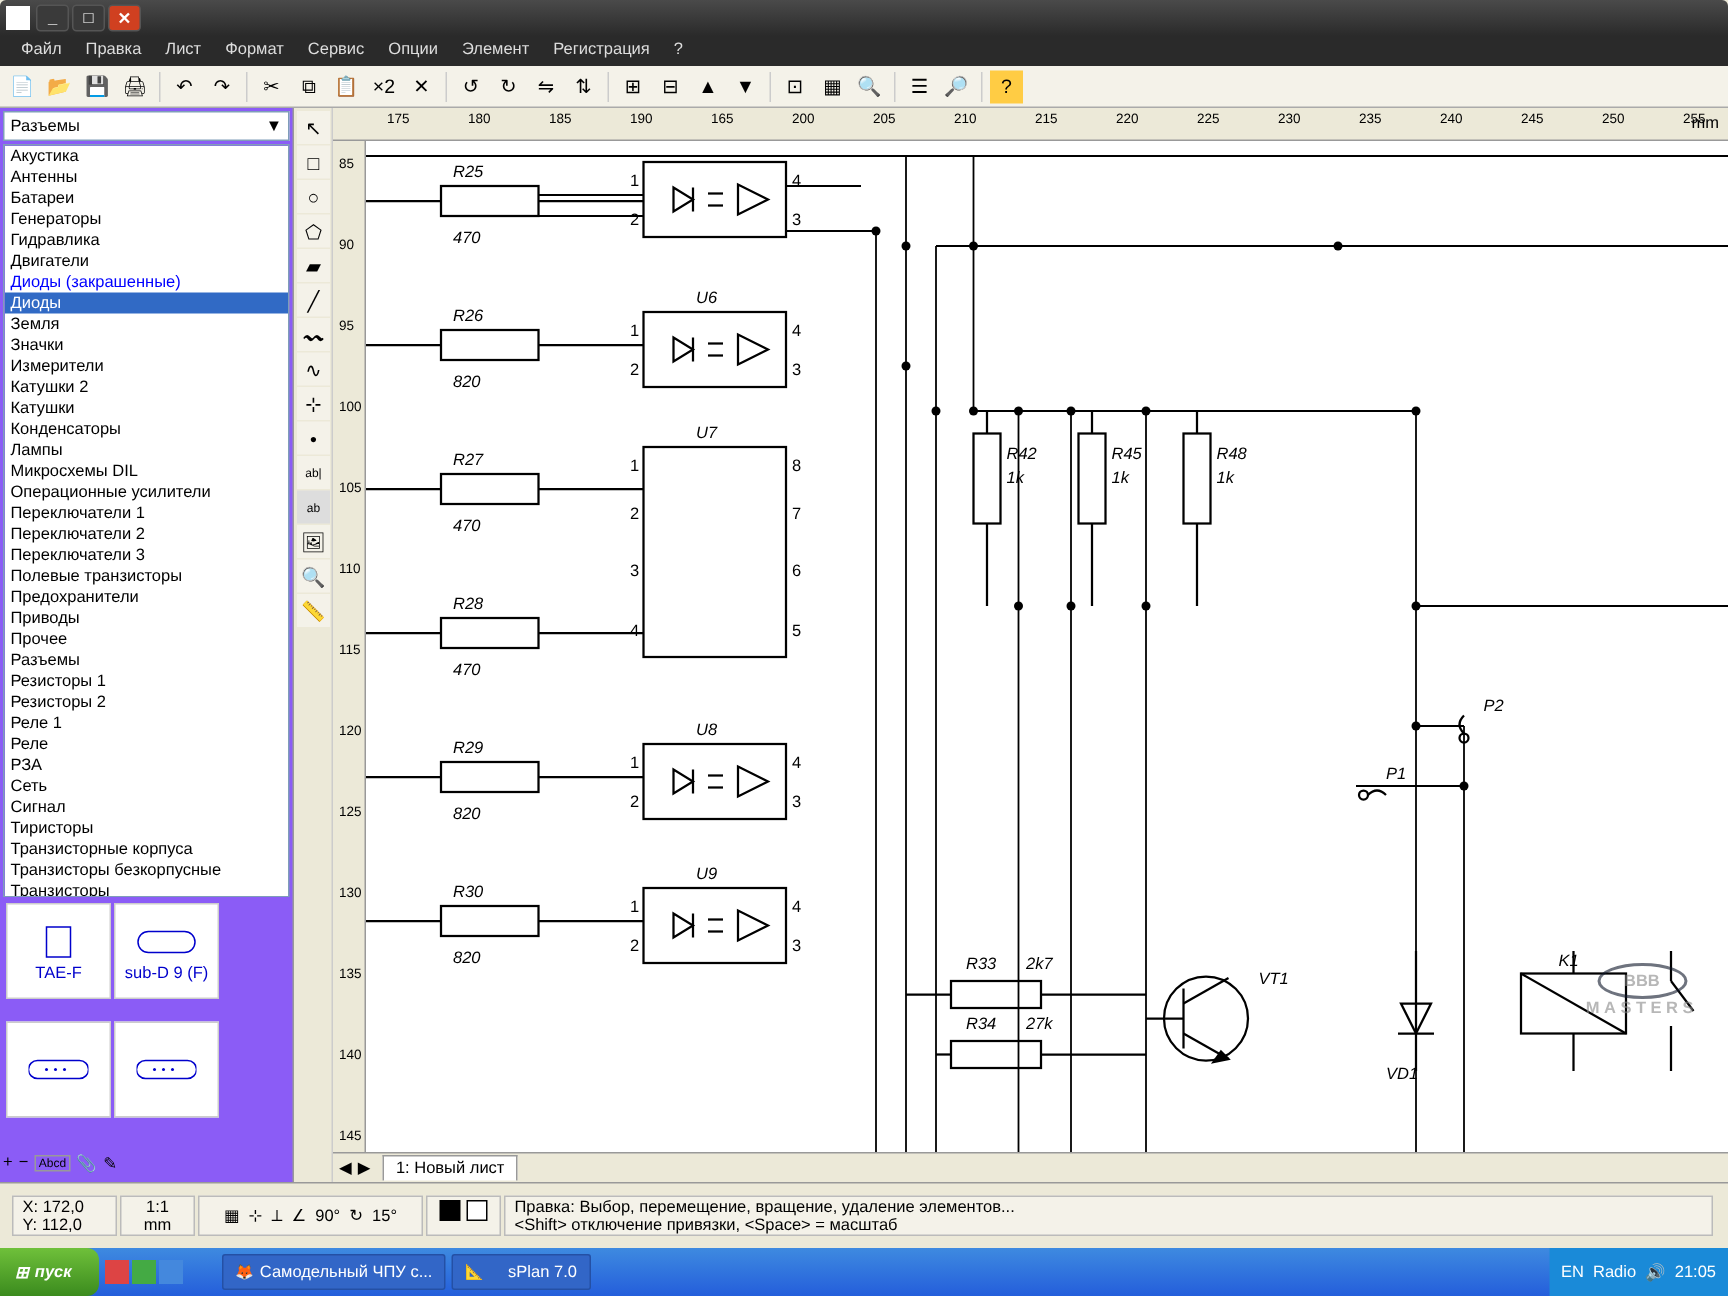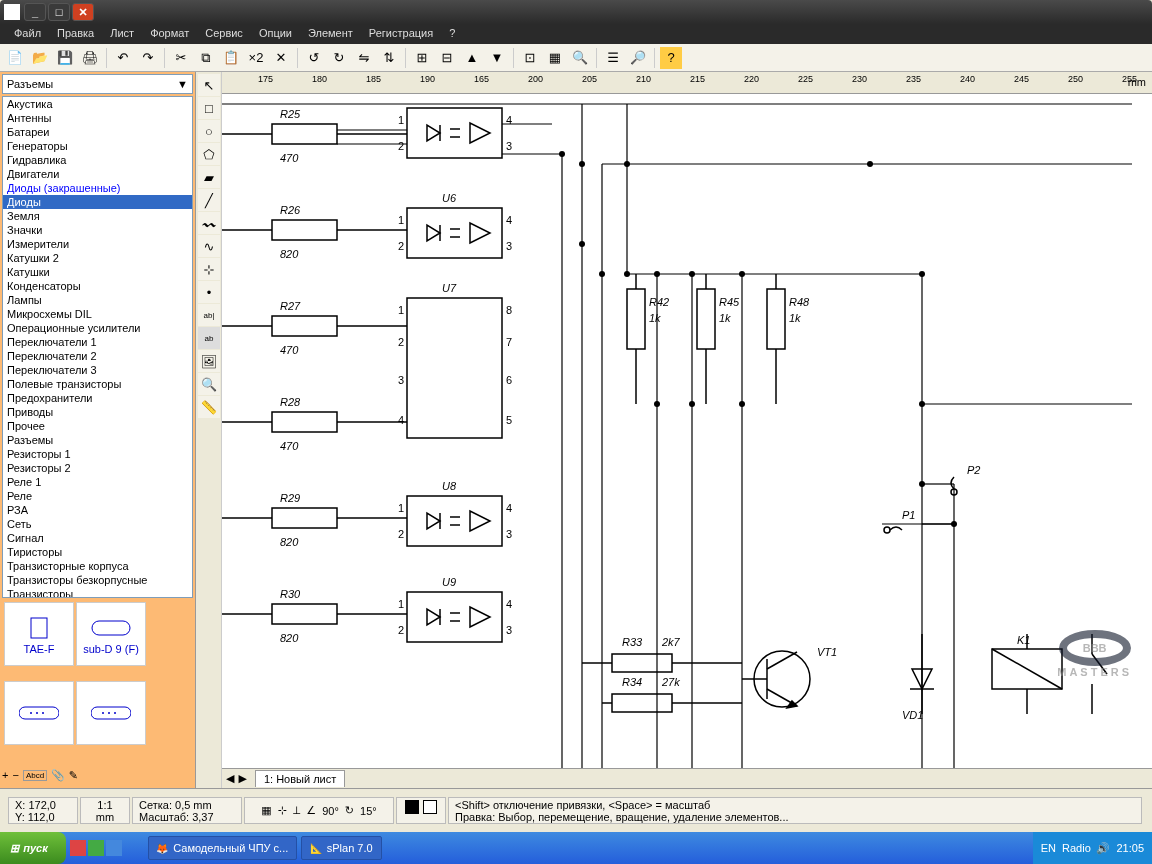--- a/index.html
+++ b/index.html
@@ -10,21 +10,21 @@
 .win-btns { display: flex; gap: 2px; }
 .win-btn { width: 22px; height: 18px; background: #3a3a3a; border: 1px solid #555; border-radius: 3px; display: flex; align-items: center; justify-content: center; color: #fff; font-weight: bold; }
 .close-btn { background: #d04020; }
 .app { position: absolute; top: 0; left: 0; width: 1152px; height: 832px; background: #ece9d8; display: flex; flex-direction: column; }
 .menubar { height: 20px; background: #2a2a2a; display: flex; padding: 0 6px; }
 .menubar span { color: #ddd; padding: 3px 8px; }
 .toolbar1 { height: 28px; background: #f4f2e9; border-bottom: 1px solid #aaa; display: flex; align-items: center; padding: 2px 4px; gap: 3px; }
 .tb-btn { width: 22px; height: 22px; background: #f4f2e9; border: 1px solid transparent; display: flex; align-items: center; justify-content: center; font-size: 13px; }
 .tb-sep { width: 1px; height: 20px; background: #ccc; margin: 0 2px; }
 .main { flex: 1; display: flex; overflow: hidden; }
-.sidebar { width: 196px; background: #fdba74; border-right: 1px solid #999; display: flex; flex-direction: column; }
+.sidebar { width: 196px; background: #8b5cf6; border-right: 1px solid #999; display: flex; flex-direction: column; }
 .combo { height: 20px; margin: 2px; border: 1px solid #7f9db9; background: #fff; padding: 2px 4px; display: flex; align-items: center; justify-content: space-between; }
 .listbox { flex: 1; background: #fff; border: 1px solid #7f9db9; margin: 0 2px; overflow-y: auto; }
 .listitem { padding: 1px 4px; font-size: 11px; cursor: default; }
 .listitem.blue { color: #0000ff; }
 .listitem.sel { background: #316ac5; color: #fff; }
 .preview { height: 160px; margin: 2px; display: flex; flex-wrap: wrap; gap: 2px; padding: 2px; }
 .prev-cell { width: 70px; height: 64px; border: 1px solid #ccc; background: #fff; display: flex; flex-direction: column; align-items: center; justify-content: center; font-size: 9px; color: #0000cc; }
 .sb-tools { height: 22px; margin: 2px; display: flex; gap: 4px; align-items: center; }
 .canvas-area { flex: 1; display: flex; }
 .tool-col { width: 26px; background: #ece9d8; border-right: 1px solid #ccc; padding: 2px; }
@@ -40,21 +40,21 @@
 .canvas svg { position: absolute; top: 0; left: 0; }
 .tabs-bar { height: 20px; background: #ece9d8; border-top: 1px solid #999; display: flex; align-items: center; padding: 0 4px; font-size: 10px; }
 .tab { padding: 2px 8px; background: #fff; border: 1px solid #999; border-bottom: none; }
 .statusbar { height: 44px; background: #ece9d8; border-top: 1px solid #999; display: flex; padding: 8px; font-size: 10px; }
 .status-cell { border: 1px solid #bbb; padding: 2px 6px; margin-right: 2px; background: #f4f2e9; display: flex; flex-direction: column; justify-content: center; }
 .taskbar { position: absolute; bottom: 0; left: 0; width: 1152px; height: 32px; background: linear-gradient(#3e8ae0,#245edb); display: flex; align-items: center; }
 .start { height: 32px; background: linear-gradient(#6fc03a,#3b8b1e); color: #fff; font-weight: bold; font-style: italic; padding: 0 18px 0 10px; display: flex; align-items: center; border-radius: 0 8px 8px 0; font-size: 14px; }
 .task-item { height: 24px; margin: 0 2px; padding: 0 8px; background: #3266c7; color: #fff; border: 1px solid #2450a5; border-radius: 2px; display: flex; align-items: center; font-size: 10px; }
 .tray { margin-left: auto; height: 32px; background: #1a8ad8; padding: 0 8px; display: flex; align-items: center; color: #fff; gap: 6px; font-size: 10px; }
 .watermark { position: absolute; right: 20px; bottom: 90px; color: #888; font-size: 24px; font-weight: bold; font-family: serif; text-align: center; opacity: 0.6; pointer-events: none; }
-.watermark .oval { border: 8px solid #0f172a; border-radius: 50%; padding: 4px 16px; display: inline-block; }
+.watermark .oval { border: 2px solid #0f172a; border-radius: 50%; padding: 4px 16px; display: inline-block; }
 </style>
 </head>
 <body>
 
 <div class="app">
   <div class="titlebar">
     <div class="icon"></div>
     <div class="win-btns">
       <div class="win-btn">_</div>
       <div class="win-btn">□</div>
@@ -226,20 +226,35 @@
             <span class="tick" style="left: 496px;">220</span>
             <span class="tick" style="left: 550px;">225</span>
             <span class="tick" style="left: 604px;">230</span>
             <span class="tick" style="left: 658px;">235</span>
             <span class="tick" style="left: 712px;">240</span>
             <span class="tick" style="left: 766px;">245</span>
             <span class="tick" style="left: 820px;">250</span>
             <span class="tick" style="left: 874px;">255</span>
           </div>
         <div class="canvas-row">
+          <div class="ruler-v" id="rulerv">
+              <span class="tick" style="top: 10px;">85</span>
+              <span class="tick" style="top: 64px;">90</span>
+              <span class="tick" style="top: 118px;">95</span>
+              <span class="tick" style="top: 172px;">100</span>
+              <span class="tick" style="top: 226px;">105</span>
+              <span class="tick" style="top: 280px;">110</span>
+              <span class="tick" style="top: 334px;">115</span>
+              <span class="tick" style="top: 388px;">120</span>
+              <span class="tick" style="top: 442px;">125</span>
+              <span class="tick" style="top: 496px;">130</span>
+              <span class="tick" style="top: 550px;">135</span>
+              <span class="tick" style="top: 604px;">140</span>
+              <span class="tick" style="top: 658px;">145</span>
+            </div>
           <div class="canvas">
             <svg width="910" height="700" stroke="#000" stroke-width="1.5" fill="none" font-family="Arial" font-style="italic" font-size="14">
 
               <g id="resistors">
                   <rect x="50" y="30" width="65" height="20"></rect>
                   <text x="58" y="24" fill="#000" stroke="none">R25</text>
                   <text x="58" y="68" fill="#000" stroke="none">470</text>
                   <line x1="0" y1="40" x2="50" y2="40"></line>
                   <line x1="115" y1="40" x2="185" y2="40"></line>
                   <rect x="50" y="126" width="65" height="20"></rect>
@@ -455,55 +470,51 @@
 
   <div class="statusbar">
     <div class="status-cell" style="width:70px">
       <div>X: 172,0</div>
       <div>Y: 112,0</div>
     </div>
     <div class="status-cell" style="width:50px;text-align:center">
       <div>1:1</div>
       <div>mm</div>
     </div>
-    <div class="status-cell" style="width:110px">
-      <div>Сетка: 0,5 mm</div>
-      <div>Масштаб:  3,37</div>
-    </div>
     <div class="status-cell" style="width:150px;flex-direction:row;gap:6px;align-items:center">
       <span>▦</span>
       <span>⊹</span>
       <span>⟂</span>
       <span>∠</span>
         <span>90°</span>
       <span>↻</span>
         <span>15°</span>
     </div>
     <div class="status-cell" style="width:50px;flex-direction:row;gap:4px">
       <span style="width:14px;height:14px;background:#000"></span>
       <span style="width:14px;height:14px;background:#fff;border:1px solid #000"></span>
     </div>
     <div class="status-cell" style="flex:1">
+      <div>Правка: Выбор, перемещение, вращение, удаление элементов...</div>
       <div>&lt;Shift&gt; отключение привязки, &lt;Space&gt; = масштаб</div>
-      <div>Правка: Выбор, перемещение, вращение, удаление элементов...</div>
     </div>
   </div>
 </div>
 
 <div class="taskbar">
   <div class="start">
     <span style="margin-right:4px">⊞</span>
       <span>пуск</span>
   </div>
   <div style="width:80px;display:flex;gap:2px;padding:0 4px">
     <div style="width:16px;height:16px;background:#d44"></div>
     <div style="width:16px;height:16px;background:#4a4"></div>
     <div style="width:16px;height:16px;background:#48d"></div>
   </div>
   <div class="task-item">🦊 <span style="margin-left:4px">Самодельный ЧПУ с...</span></div>
-  <div class="task-item">📐 <span style="margin-left:4px">sPlan 7.0</span></div>
+  <div class="task-item">📐 <span style="margin-left:16px">sPlan 7.0</span></div>
   <div class="tray">
     <span>EN</span>
     <span>Radio</span>
     <span>🔊</span>
     <span>21:05</span>
   </div>
 </div>
 
 </body></html>

